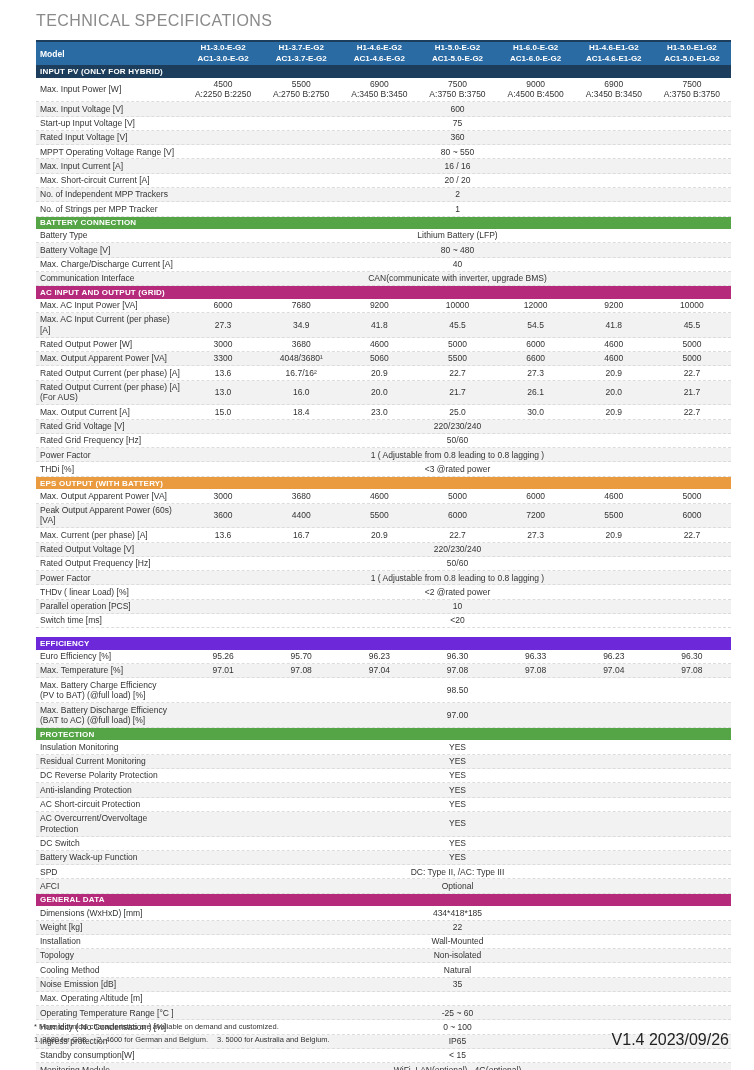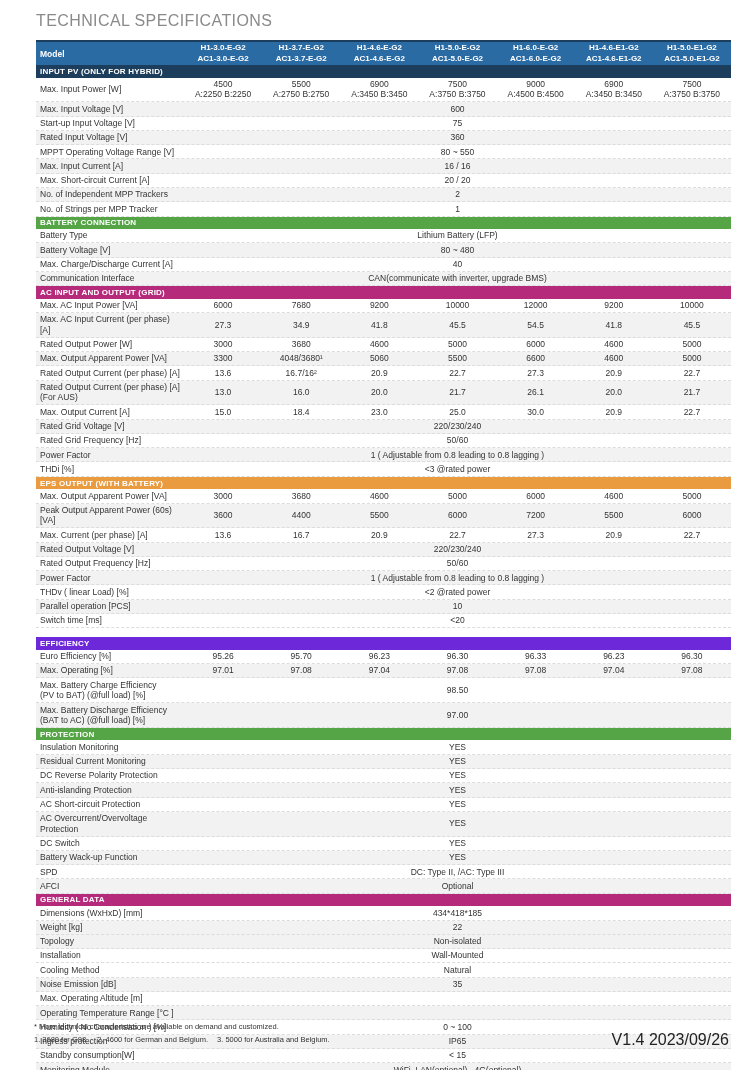--- a/index.html
+++ b/index.html
@@ -579,21 +579,21 @@
         </div>
         <div class="cell val-cell">
           <div class="ln">96.23</div>
         </div>
         <div class="cell val-cell">
           <div class="ln">96.30</div>
         </div>
       </div>
       <div class="srow alt">
         <div class="cell label-cell">
-          <div class="ln">Max. Operating [%]</div>
+          <div class="ln">Max. Temperature [%]</div>
         </div>
         <div class="cell val-cell">
           <div class="ln">97.01</div>
         </div>
         <div class="cell val-cell">
           <div class="ln">97.08</div>
         </div>
         <div class="cell val-cell">
           <div class="ln">97.04</div>
         </div>
@@ -719,38 +719,38 @@
         </div>
       </div>
       <div class="srow alt">
         <div class="cell label-cell">
           <div class="ln">Weight [kg]</div>
         </div>
         <div class="cell span-cell">
           <div class="ln">22</div>
         </div>
       </div>
+      <div class="srow">
+        <div class="cell label-cell">
+          <div class="ln">Installation</div>
+        </div>
+        <div class="cell span-cell">
+          <div class="ln">Wall-Mounted</div>
+        </div>
+      </div>
       <div class="srow alt">
         <div class="cell label-cell">
           <div class="ln">Topology</div>
         </div>
         <div class="cell span-cell">
           <div class="ln">Non-isolated</div>
         </div>
       </div>
       <div class="srow">
         <div class="cell label-cell">
-          <div class="ln">Installation</div>
-        </div>
-        <div class="cell span-cell">
-          <div class="ln">Wall-Mounted</div>
-        </div>
-      </div>
-      <div class="srow">
-        <div class="cell label-cell">
           <div class="ln">Cooling Method</div>
         </div>
         <div class="cell span-cell">
           <div class="ln">Natural</div>
         </div>
       </div>
       <div class="srow alt">
         <div class="cell label-cell">
           <div class="ln">Noise Emission [dB]</div>
         </div>
@@ -759,20 +759,23 @@
         </div>
       </div>
       <div class="srow">
         <div class="cell label-cell">
           <div class="ln">Max. Operating Altitude [m]</div>
         </div>
       </div>
       <div class="srow alt">
         <div class="cell label-cell">
           <div class="ln">Operating Temperature Range [°C ]</div>
+        </div>
+        <div class="cell span-cell">
+          <div class="ln">-25 ~ 60</div>
         </div>
       </div>
       <div class="srow">
         <div class="cell label-cell">
           <div class="ln">Humidity ( No Condensation ) [%]</div>
         </div>
         <div class="cell span-cell">
           <div class="ln">0 ~ 100</div>
         </div>
       </div>

